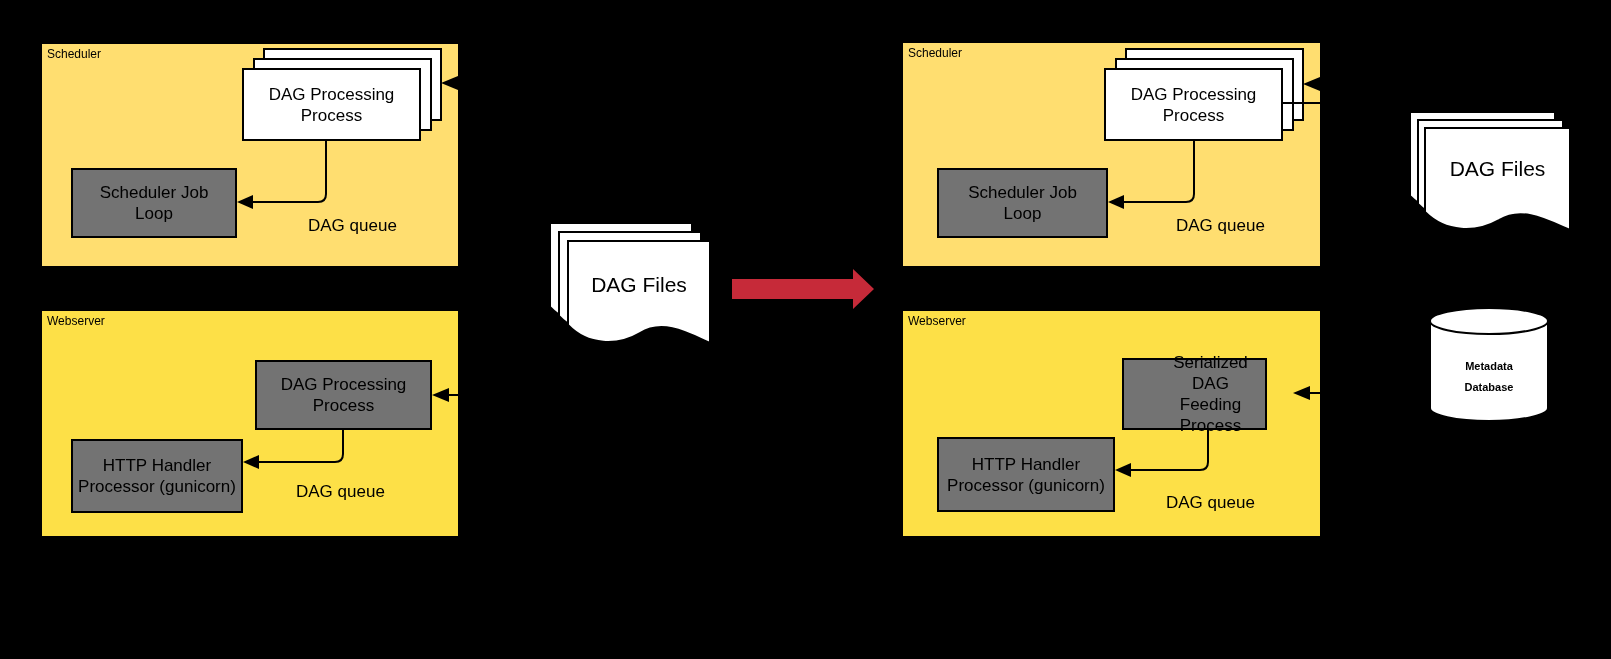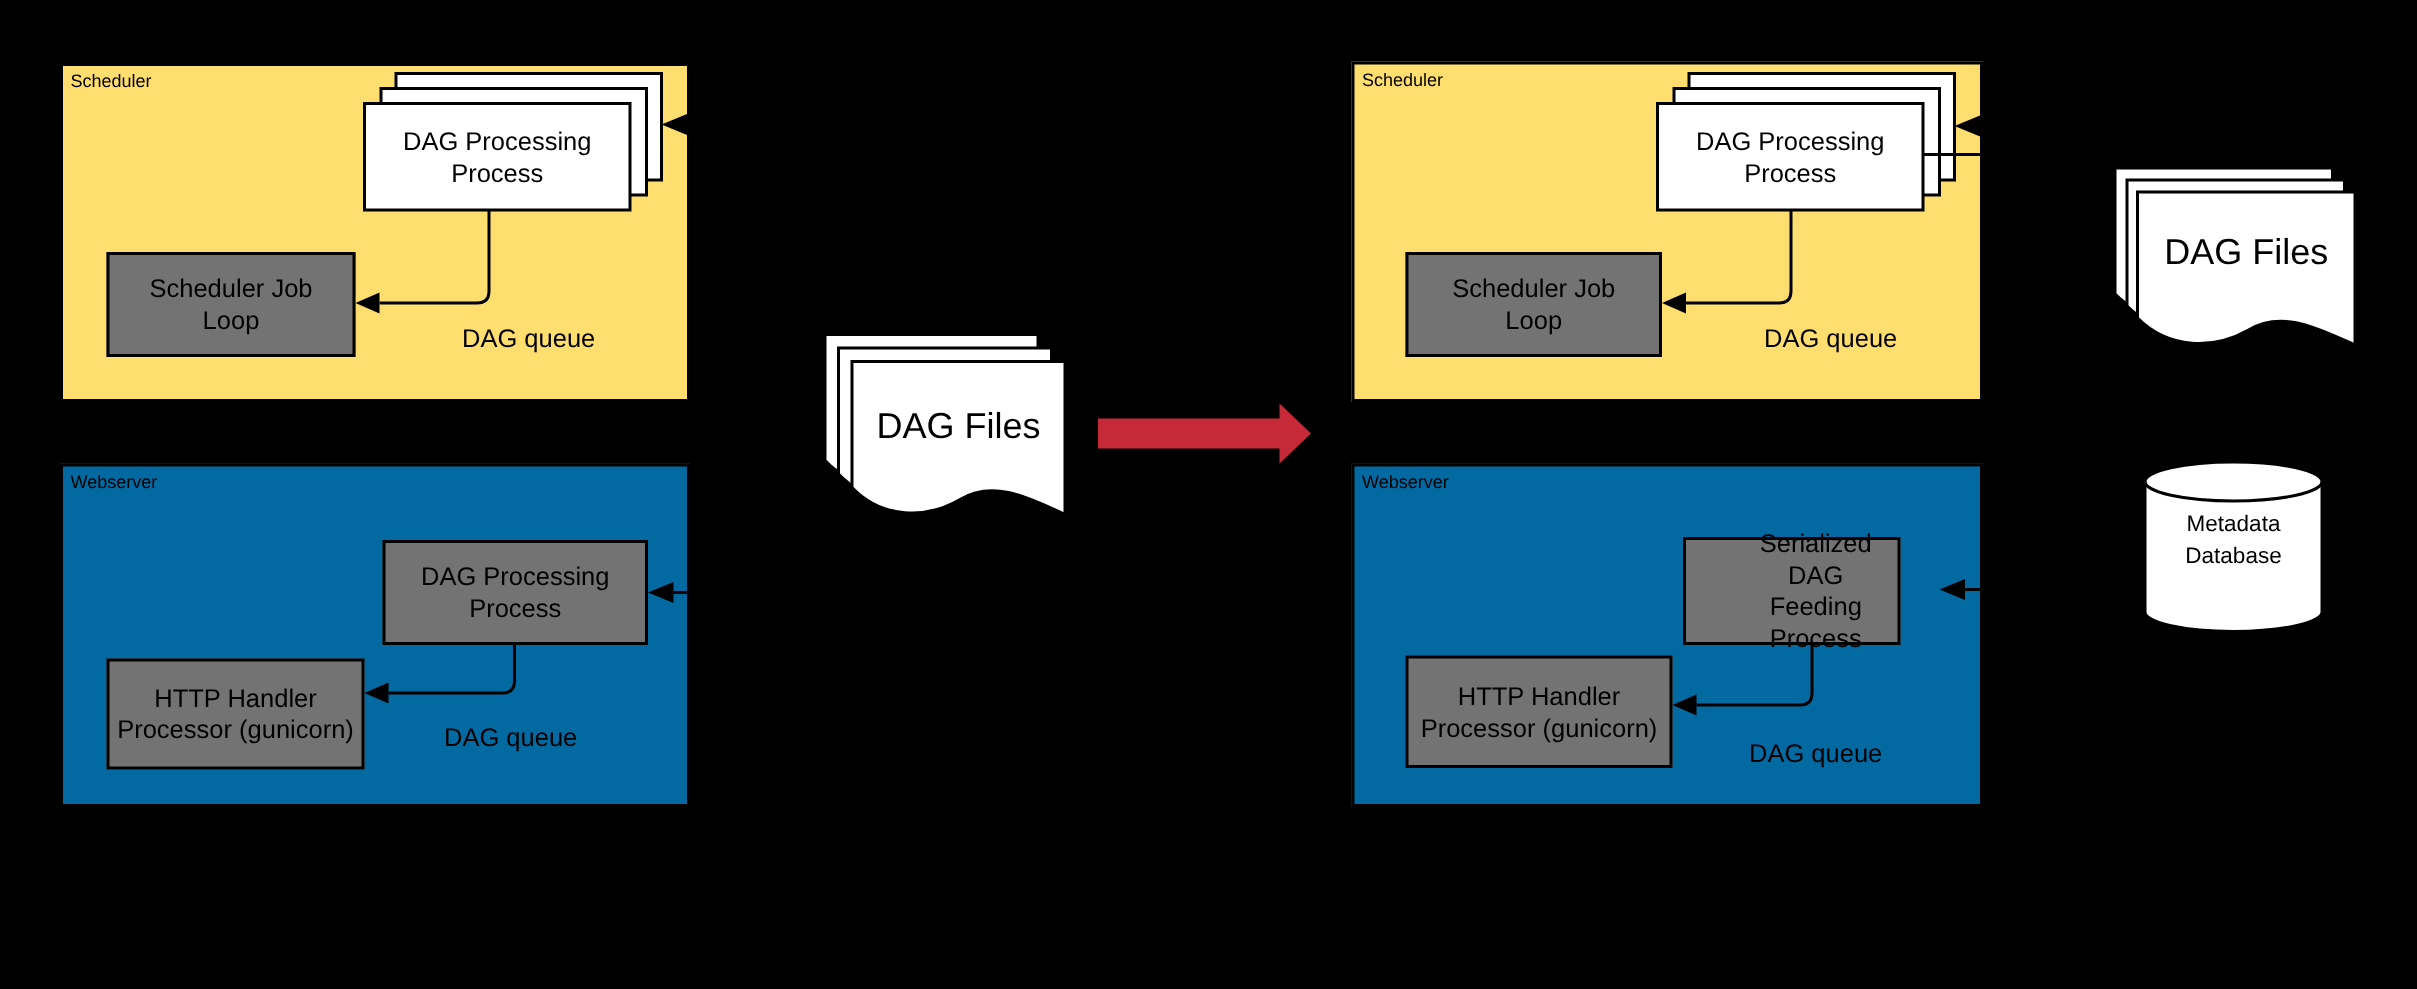--- a/index.html
+++ b/index.html
@@ -2,30 +2,30 @@
 <html><head>
 <meta charset="utf-8">
 <style>
   html,body { margin:0; padding:0; background:#000; }
   .canvas {
     position:relative; width:1611px; height:659px; background:#000000;
     font-family:"Liberation Sans", sans-serif; color:#000; overflow:hidden;
   }
   .container { position:absolute; border:2px solid #000; box-sizing:border-box; z-index:1; }
   .container.yellow { background:#FFDE70; }
-  .container.gray   { background:#0369a1; }
+  .container.gray   { background:#fde047; }
   .container-title  { font-size:12px; padding:3px 0 0 5px; }
   .node {
     position:absolute; background:#737373; border:2px solid #000; box-sizing:border-box;
     display:flex; align-items:center; justify-content:center; text-align:center;
     font-size:17px; line-height:21px; z-index:2;
   }
   .icon-label {
     position:absolute; display:flex; align-items:center; justify-content:center;
-    text-align:center; font-size:24px; line-height:21px; z-index:4;
+    text-align:center; font-size:21px; line-height:21px; z-index:4;
   }
   .queue-label { position:absolute; font-size:17px; white-space:nowrap; z-index:4;margin-top:16px; }
   svg.overlay { position:absolute; left:0; top:0; z-index:3; pointer-events:none; }
 </style>
 </head>
 <body>
 
 <div class="canvas">
 
   <div class="container yellow" style="left:40px; top:42px; width:420px; height:226px;">
@@ -157,15 +157,15 @@
   <div class="icon-label" style="left:568px; top:241px; width:142px; height:86px;">DAG Files</div>
 
   <div class="icon-label" style="left:1105px; top:69px; width:177px; height:71px; font-size:17px;">DAG Processing<br>Process</div>
 
   <div class="queue-label" style="left:1176px; top:200px;">DAG queue</div>
 
   <div class="queue-label" style="left:1166px; top:477px;">DAG queue</div>
 
   <div class="icon-label" style="left:1425px; top:128px; width:145px; height:80px;">DAG Files</div>
 
-  <div class="icon-label" style="left:1430px; top:330px; width:118px; height:60px; font-size:15px;">Metadata<br>Database</div>
+  <div class="icon-label" style="left:1430px; top:347px; width:118px; height:60px; font-size:11px;font-weight:bold;">Metadata<br>Database</div>
 
 </div>
 
 </body></html>

